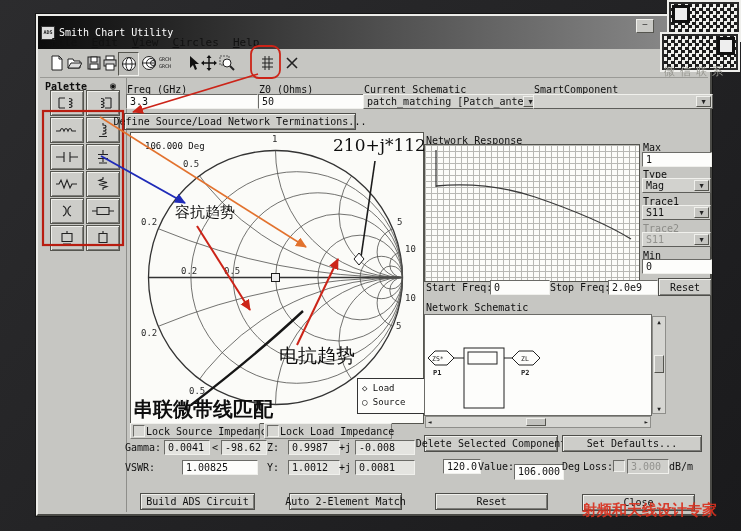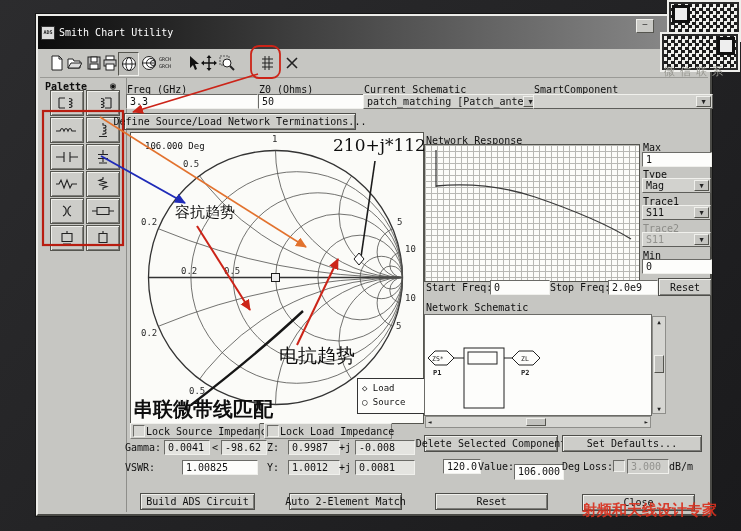--- a/index.html
+++ b/index.html
@@ -51,20 +51,27 @@
 <div class="stage">
 
   <div class="window">
 
     <div class="titlebar">
       <span class="appicon">ADS</span>
       <span>Smith Chart Utility</span>
       <span class="winbtn" style="left:598px;">—</span>
     </div>
 
+    <div class="menubar">
+      <span class="menu-item">File</span>
+      <span class="menu-item">Edit</span>
+      <span class="menu-item">View</span>
+      <span class="menu-item">Circles</span>
+      <span class="menu-item">Help</span>
+    </div>
 
     <div class="toolbar">
       <span class="ticon" style="left:7px;">
           <svg width="16" height="16">
             <path d="M3,1 h7 l3,3 v11 h-10 z" fill="#fff" stroke="#222"></path>
             <path d="M10,1 v3 h3" fill="none" stroke="#222"></path>
           </svg>
         </span>
       <span class="ticon" style="left:24px;">
           <svg width="16" height="16">

